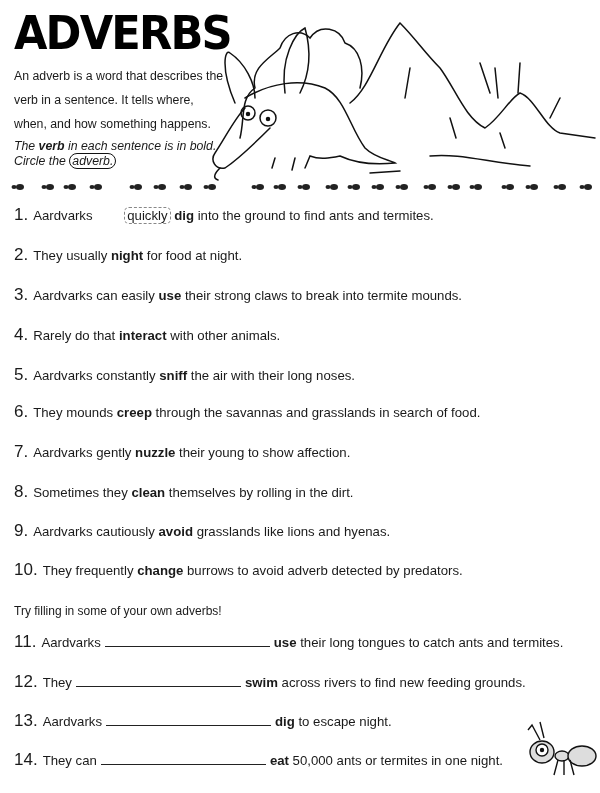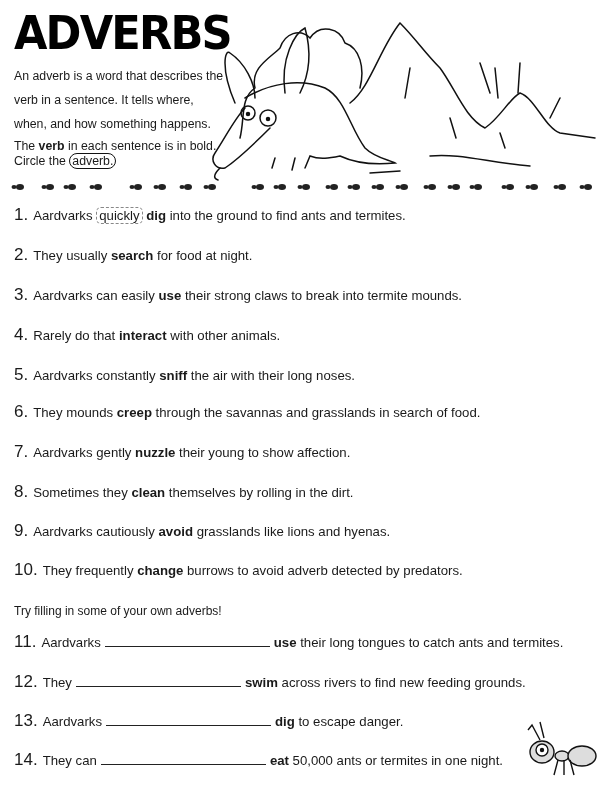--- a/index.html
+++ b/index.html
@@ -2,28 +2,28 @@
 <html><head>
 <meta charset="utf-8">
 <style>
   html, body { margin:0; padding:0; background:#fff; }
   body { width:600px; height:793px; position:relative; overflow:hidden;
          font-family:"Liberation Sans", sans-serif; color:#1a1a1a; }
   .title { position:absolute; left:14px; top:6px; font-family:"DejaVu Sans", sans-serif;
            font-weight:bold; font-size:47px; letter-spacing:-2px; line-height:54px;
            transform:scaleX(0.92); transform-origin:left top; color:#000; }
   .intro { position:absolute; left:14px; top:64px; width:210px; font-size:12.3px; line-height:24px; }
-  .instr { position:absolute; left:14px; top:139px; width:210px; font-size:12.3px; line-height:15px; }
+  .instr { position:absolute; left:14px; top:139px; width:210px; font-size:12.3px; line-height:15px;font-style:italic; }
   .circled { border:1.3px solid #111; border-radius:8px; padding:0 2px; }
   .illus { position:absolute; left:200px; top:8px; width:398px; height:175px; }
   .ants { position:absolute; left:10px; top:178px; width:585px; height:16px; }
   .q { position:absolute; left:14px; font-size:13.2px; white-space:nowrap; }
   .q .num { font-size:17px; margin-right:5px; }
   .q b { font-weight:bold;margin-top:8px; }
-  .dashed { border:1px dashed #888; border-radius:5px; padding:0 2px; }
+  .dashed { border:1px dashed #888; border-radius:5px; padding:0 2px;margin-left:28px; }
   .blank { display:inline-block; width:165px; border-bottom:1.2px solid #222; height:10px; margin:0 4px; }
   .try { position:absolute; left:14px; top:604px; font-size:12px; }
   .ant-big { position:absolute; left:520px; top:720px; width:80px; height:60px; }
 </style>
 </head>
 <body>
 
 <div class="title">ADVERBS</div>
 
 <div class="intro">An adverb is a word that describes the verb in a sentence. It tells where, when, and how something happens.</div>
@@ -142,21 +142,21 @@
       </g>
     <g>
         <ellipse cx="578" cy="9" rx="4" ry="3"></ellipse>
         <ellipse cx="572" cy="9" rx="2.5" ry="2"></ellipse>
       </g>
   </g>
 </svg>
 
 <div class="q" style="top:205px"><span class="num">1.</span><span>Aardvarks </span><span class="dashed">quickly</span> <b>dig</b><span> into the ground to find ants and termites.</span></div>
 
-<div class="q" style="top:245px"><span class="num">2.</span><span>They usually </span><b>search</b><span> for food at night.</span></div>
+<div class="q" style="top:245px"><span class="num">2.</span><span>They usually </span><b>night</b><span> for food at night.</span></div>
 
 <div class="q" style="top:285px"><span class="num">3.</span><span>Aardvarks can easily </span><b>use</b><span> their strong claws to break into termite mounds.</span></div>
 
 <div class="q" style="top:325px"><span class="num">4.</span><span>Rarely do that </span><b>interact</b><span> with other animals.</span></div>
 
 <div class="q" style="top:365px"><span class="num">5.</span><span>Aardvarks constantly </span><b>sniff</b><span> the air with their long noses.</span></div>
 
 <div class="q" style="top:402px"><span class="num">6.</span><span>They mounds </span><b>creep</b><span> through the savannas and grasslands in search of food.</span></div>
 
 <div class="q" style="top:442px"><span class="num">7.</span><span>Aardvarks gently </span><b>nuzzle</b><span> their young to show affection.</span></div>
@@ -166,21 +166,21 @@
 <div class="q" style="top:521px"><span class="num">9.</span><span>Aardvarks cautiously </span><b>avoid</b><span> grasslands like lions and hyenas.</span></div>
 
 <div class="q" style="top:560px"><span class="num">10.</span><span>They frequently </span><b>change</b><span> burrows to avoid adverb detected by predators.</span></div>
 
 <div class="try">Try filling in some of your own adverbs!</div>
 
 <div class="q" style="top:632px"><span class="num">11.</span><span>Aardvarks</span><span class="blank"></span><b>use</b><span> their long tongues to catch ants and termites.</span></div>
 
 <div class="q" style="top:672px"><span class="num">12.</span><span>They</span><span class="blank"></span><b>swim</b><span> across rivers to find new feeding grounds.</span></div>
 
-<div class="q" style="top:711px"><span class="num">13.</span><span>Aardvarks</span><span class="blank"></span><b>dig</b><span> to escape danger.</span></div>
+<div class="q" style="top:711px"><span class="num">13.</span><span>Aardvarks</span><span class="blank"></span><b>dig</b><span> to escape night.</span></div>
 
 <div class="q" style="top:750px"><span class="num">14.</span><span>They can</span><span class="blank"></span><b>eat</b><span> 50,000 ants or termites in one night.</span></div>
 
 <svg class="ant-big" viewBox="0 0 80 60">
   <g stroke="#111" stroke-width="1.4" fill="#ddd">
     <path d="M20 20 L12 5 L8 10 M24 18 L20 2" fill="none"></path>
     <ellipse cx="22" cy="32" rx="12" ry="11"></ellipse>
     <ellipse cx="42" cy="36" rx="7" ry="5"></ellipse>
     <ellipse cx="62" cy="36" rx="14" ry="10"></ellipse>
     <circle cx="22" cy="30" r="6" fill="#fff"></circle>

